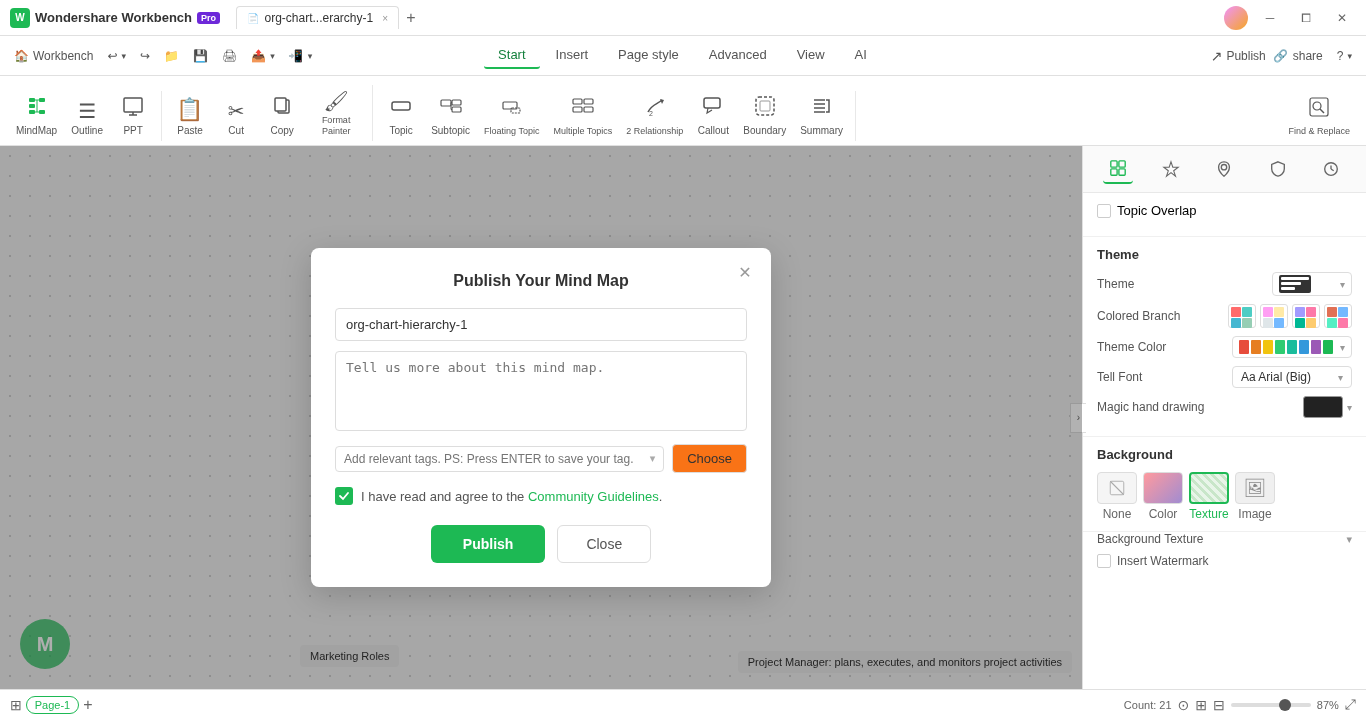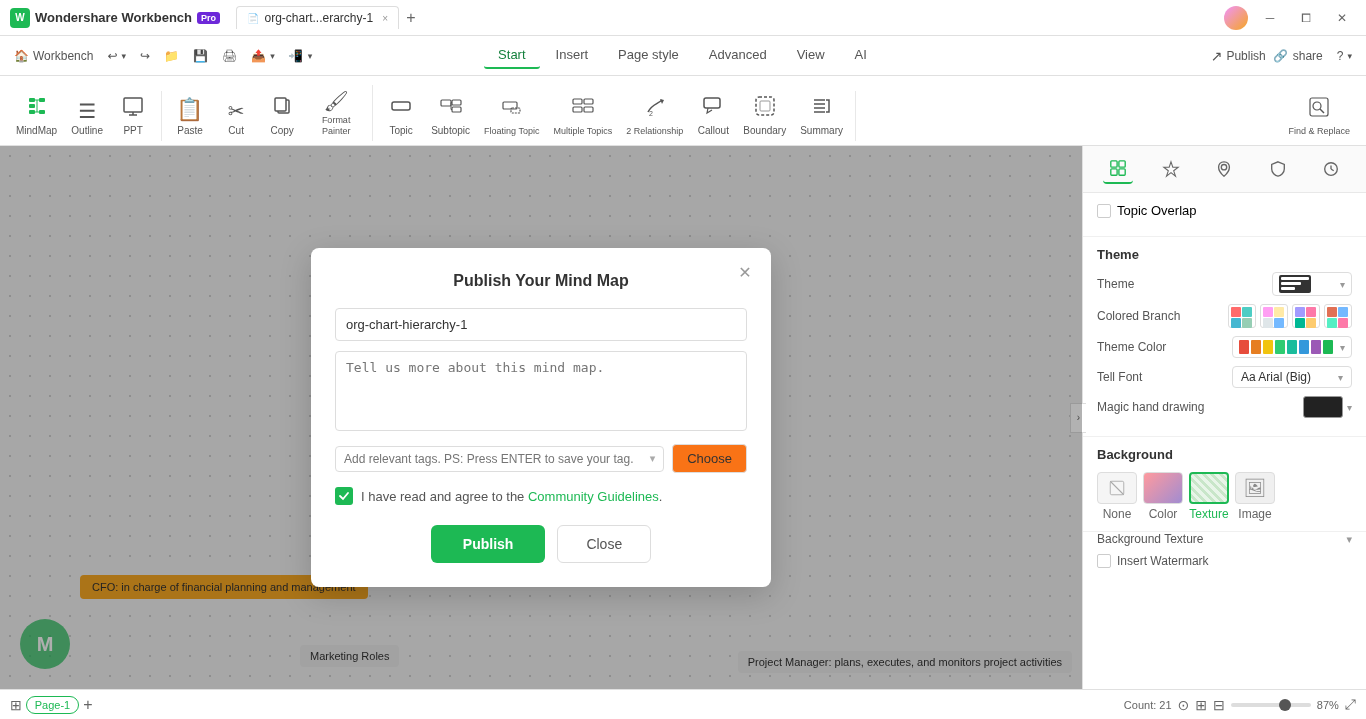--- a/index.html
+++ b/index.html
@@ -354,23 +354,20 @@
 
       <line x1="430" y1="580" x2="1040" y2="580" stroke="#bbb" stroke-width="1.5"></line>
 
       <line x1="430" y1="580" x2="430" y2="640" stroke="#bbb" stroke-width="1.5"></line>
 
       <line x1="430" y1="580" x2="430" y2="558" stroke="#bbb" stroke-width="1.5"></line>
       <line x1="700" y1="580" x2="700" y2="640" stroke="#bbb" stroke-width="1.5"></line>
       <line x1="1040" y1="580" x2="1040" y2="640" stroke="#bbb" stroke-width="1.5"></line>
     </svg>
 
-    <div style="position:absolute; bottom:90px; left:80px; background:#f5a623; color:#333; padding:6px 12px; border-radius:4px; font-size:11px; white-space:nowrap;">
-      <span>CFO: in charge of financial planning and management</span>
-    </div>
 
     <div style="position:absolute; bottom:22px; left:300px; background:#e8e8e8; color:#333; padding:5px 10px; border-radius:4px; font-size:11px;">
       <span>Marketing Roles</span>
     </div>
 
     <div style="position:absolute; bottom:16px; right:10px; background:#e8e8e8; color:#333; padding:5px 10px; border-radius:4px; font-size:11px; white-space:nowrap;">
       <span>Project Manager: plans, executes, and monitors project activities</span>
     </div>
 
     <div style="position:absolute; bottom:20px; left:20px; width:50px; height:50px; background:#1db954; border-radius:50%; display:flex; align-items:center; justify-content:center; opacity:0.7;">

